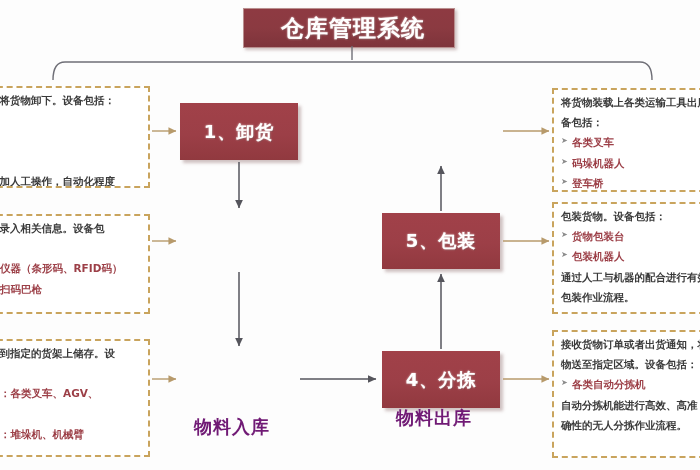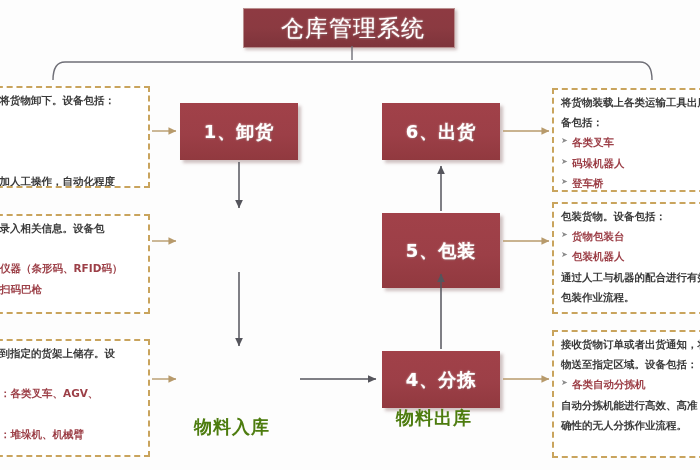--- a/index.html
+++ b/index.html
@@ -32,21 +32,21 @@
     background: linear-gradient(180deg,#8e3a42 0%, #8b3a41 50%, #7e343b 100%);
     border: 1px solid #b98f8f;
     box-shadow: 2px 2px 3px rgba(120,80,80,0.35);
     display: flex;
     align-items: center;
     justify-content: center;
   }
   .title-text {
     color: #ffffff;
     font-size: 23px;
-    font-weight: normal;
+    font-weight: bold;
     letter-spacing: 1px;
     text-shadow: 0 0 2px rgba(255,235,235,0.9), 1px 1px 0 rgba(90,40,45,0.6);
     white-space: nowrap;
     margin-left: 8px;
   }
 
   
   .bracket {
     position: absolute;
     left: 45px;
@@ -70,29 +70,29 @@
     font-size: 18px;
     font-weight: bold;
     letter-spacing: 1px;
     text-shadow: 0 0 2px rgba(255,240,240,0.85), 1px 1px 0 rgba(100,45,50,0.55);
     white-space: nowrap;
   }
   .box1 { left: 180px; top: 103px; width: 118px; height: 57px; }
   .box2 { left: 180px; top: 213px; width: 118px; height: 57px; }
   .box3 { left: 180px; top: 351px; width: 118px; height: 57px; }
   .box4 { left: 382px; top: 351px; width: 118px; height: 57px; }
-  .box5 { left: 382px; top: 213px; width: 118px; height: 75px; }
+  .box5 { left: 382px; top: 213px; width: 118px; height: 56px; }
   .box6 { left: 382px; top: 103px; width: 118px; height: 57px; }
 
   
   .group-label {
     position: absolute;
     font-size: 18px;
     font-weight: bold;
-    color: #4d7c0f;
+    color: #701a75;
     letter-spacing: 1px;
     white-space: nowrap;
   }
   .label-in  { left: 194px; top: 415px; }
   .label-out { left: 396px; top: 406px; }
 
   
   .callout {
     position: absolute;
     border: 2px dashed #c9a45d;
@@ -157,23 +157,20 @@
   </svg>
 
   <div class="pbox box1">
     <span class="pbox-text">1、卸货</span>
   </div>
   <div class="pbox box4">
     <span class="pbox-text">4、分拣</span>
   </div>
   <div class="pbox box5">
     <span class="pbox-text">5、包装</span>
-  </div>
-  <div class="pbox box6">
-    <span class="pbox-text">6、出货</span>
   </div>
 
   <div class="group-label label-in">物料入库</div>
   <div class="group-label label-out">物料出库</div>
 
   <div class="callout cal-l1">
     <p>卸载货物并将货物卸下。设备包括：</p>
     <p class="bullet">卸货平台</p>
     <p class="bullet">登车桥</p>
     <p class="bullet">各类叉车</p>

